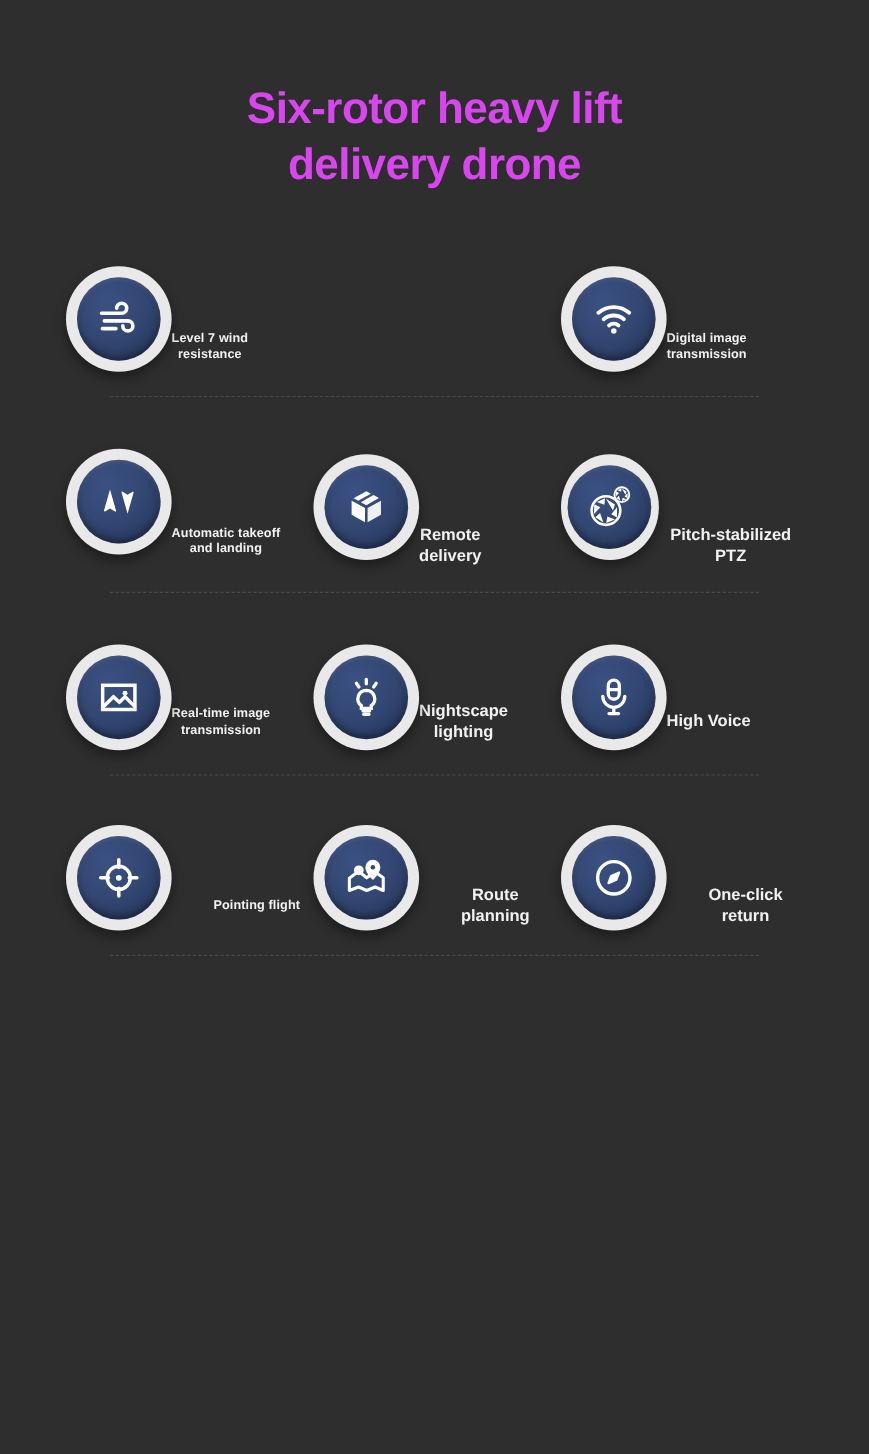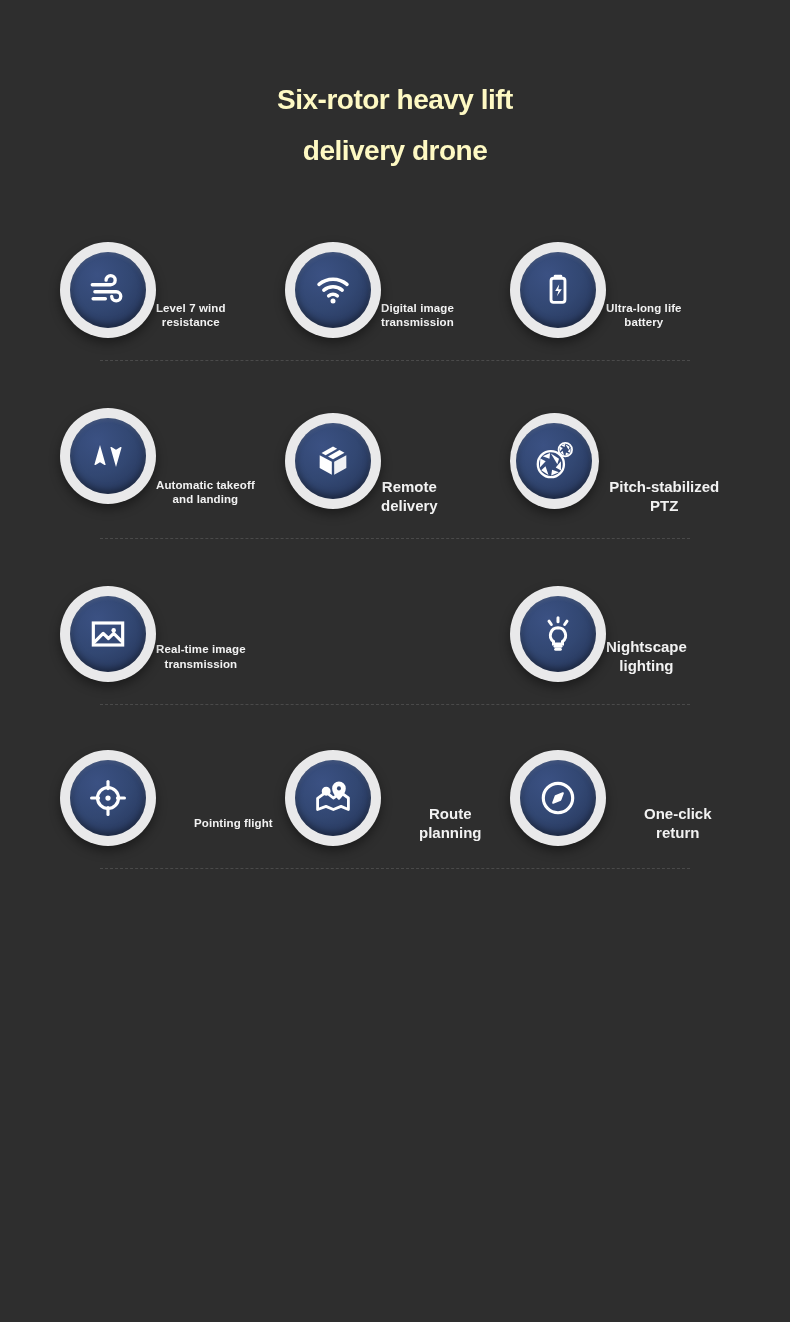--- a/index.html
+++ b/index.html
@@ -21,22 +21,22 @@
     position: relative;
     box-sizing: border-box;
   }
 
   
   .title-block {
     padding-top: 74px;
     text-align: center;
   }
   .title-line {
-    color: #fef9c3;
-    font-size: 28px;
+    color: #d946ef;
+    font-size: 40px;
     font-weight: bold;
     line-height: 51px;
     letter-spacing: -0.5px;
     text-align: center;
   }
 
   
   .grid {
     margin-top: 66px;
     padding: 0 60px;
@@ -147,33 +147,20 @@
                 <path d="M6.5 12.1a8.6 8.6 0 0 1 11 0"></path>
                 <path d="M9.4 15.5a4.2 4.2 0 0 1 5.2 0"></path>
                 <circle cx="12" cy="18.6" r="1.5" fill="#ffffff" stroke="none"></circle>
               </svg>
             </div>
           </div>
           <div class="caption cap-s">Digital image
 transmission</div>
         </div>
 
-        <div class="cell">
-          <div class="badge">
-            <div class="badge-inner">
-              <svg width="38" height="38" viewBox="0 0 24 24" fill="none" stroke="#ffffff" stroke-width="1.8">
-                <rect x="7.6" y="4.6" width="8.8" height="15.2" rx="1.6"></rect>
-                <path d="M10.2 4.6V3.2h3.6v1.4" stroke-linejoin="round"></path>
-                <path d="M12.8 8.3 10.2 12.6h2.1l-1 3.4 3.1-4.5h-2.2z" fill="#ffffff" stroke="none"></path>
-              </svg>
-            </div>
-          </div>
-          <div class="caption cap-s">Ultra-long life
-battery</div>
-        </div>
 
       </div>
       <div class="divider"></div>
       <div class="row-gap-1"></div>
     </div>
 
     <div class="row-wrap">
       <div class="row r2">
 
         <div class="cell">
@@ -268,20 +255,34 @@
                 <path d="M12 8.2a4.6 4.6 0 0 0-2.7 8.3v1.5h5.4v-1.5A4.6 4.6 0 0 0 12 8.2z"></path>
                 <path d="M10.2 19.4h3.6"></path>
                 <path d="M10.6 21.2h2.8"></path>
               </svg>
             </div>
           </div>
           <div class="caption cap-m">Nightscape
 lighting</div>
         </div>
 
+        <div class="cell">
+          <div class="badge">
+            <div class="badge-inner">
+              <svg width="40" height="40" viewBox="0 0 24 24" fill="none" stroke="#ffffff" stroke-width="1.8" stroke-linecap="round">
+                <rect x="9" y="2.6" width="6" height="10.4" rx="3"></rect>
+                <path d="M9 7.8h6"></path>
+                <path d="M6 11.4a6 6 0 0 0 12 0"></path>
+                <path d="M12 17.4v3.4"></path>
+                <path d="M9.4 20.8h5.2"></path>
+              </svg>
+            </div>
+          </div>
+          <div class="caption cap-m">High Voice</div>
+        </div>
 
       </div>
       <div class="divider"></div>
       <div class="row-gap-3"></div>
     </div>
 
     <div class="row-wrap">
       <div class="row r4">
 
         <div class="cell">

